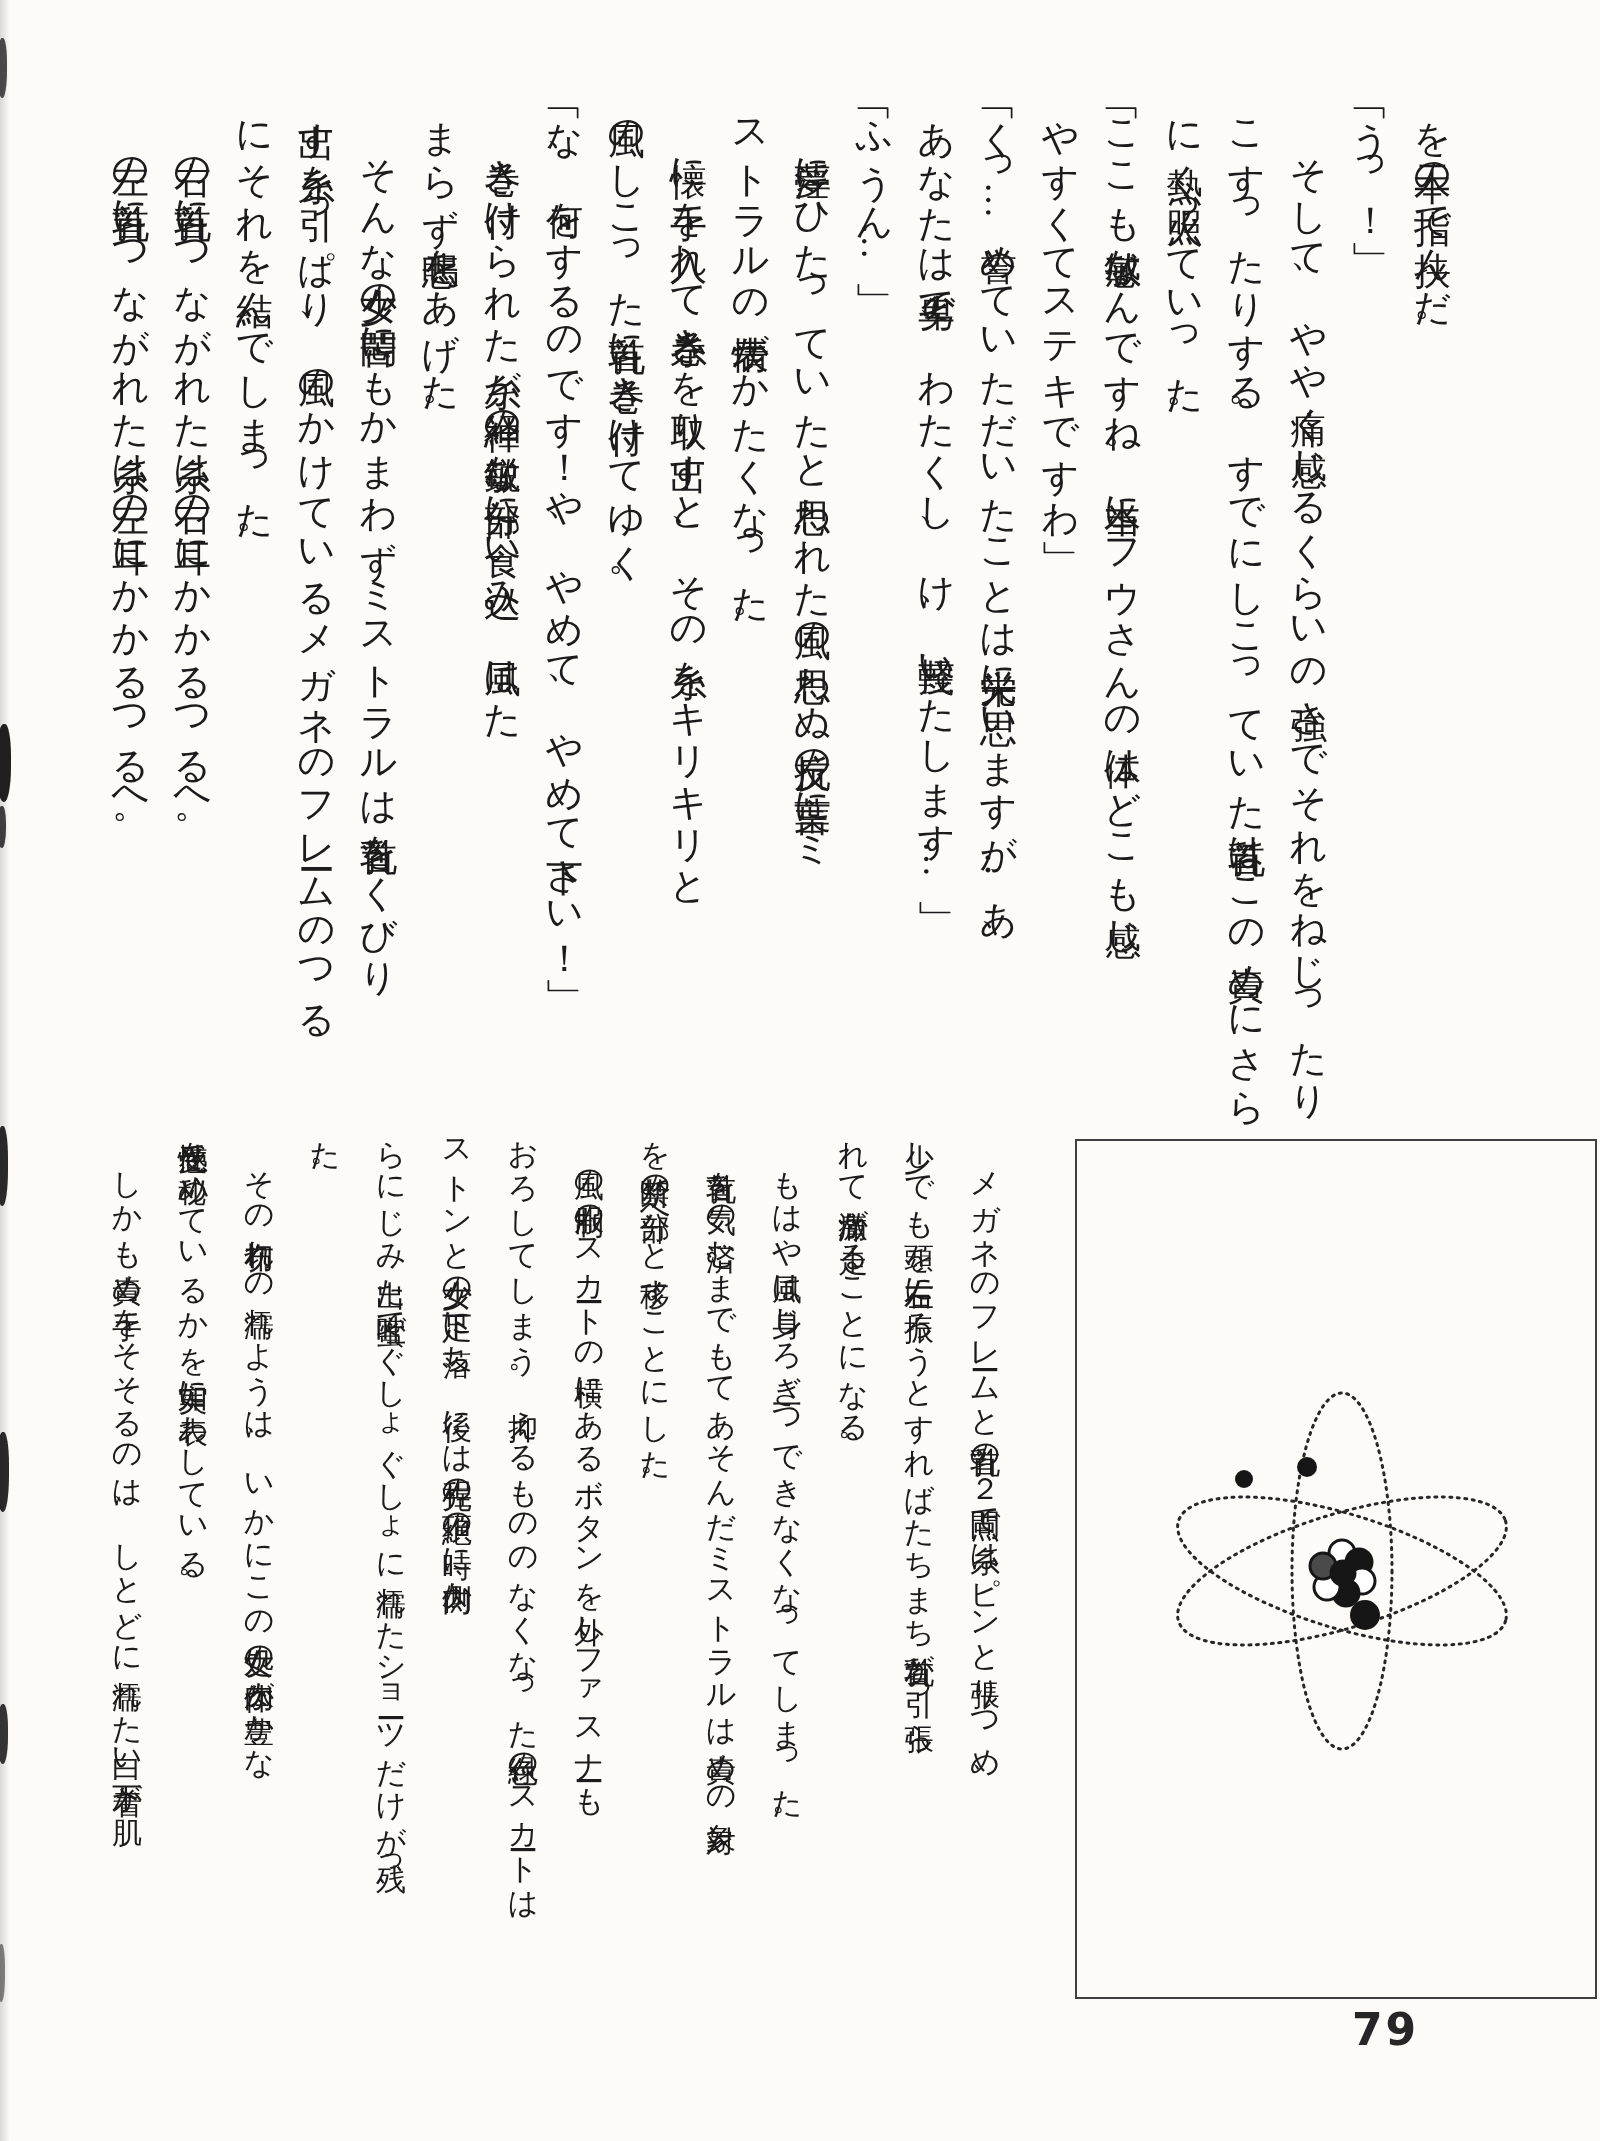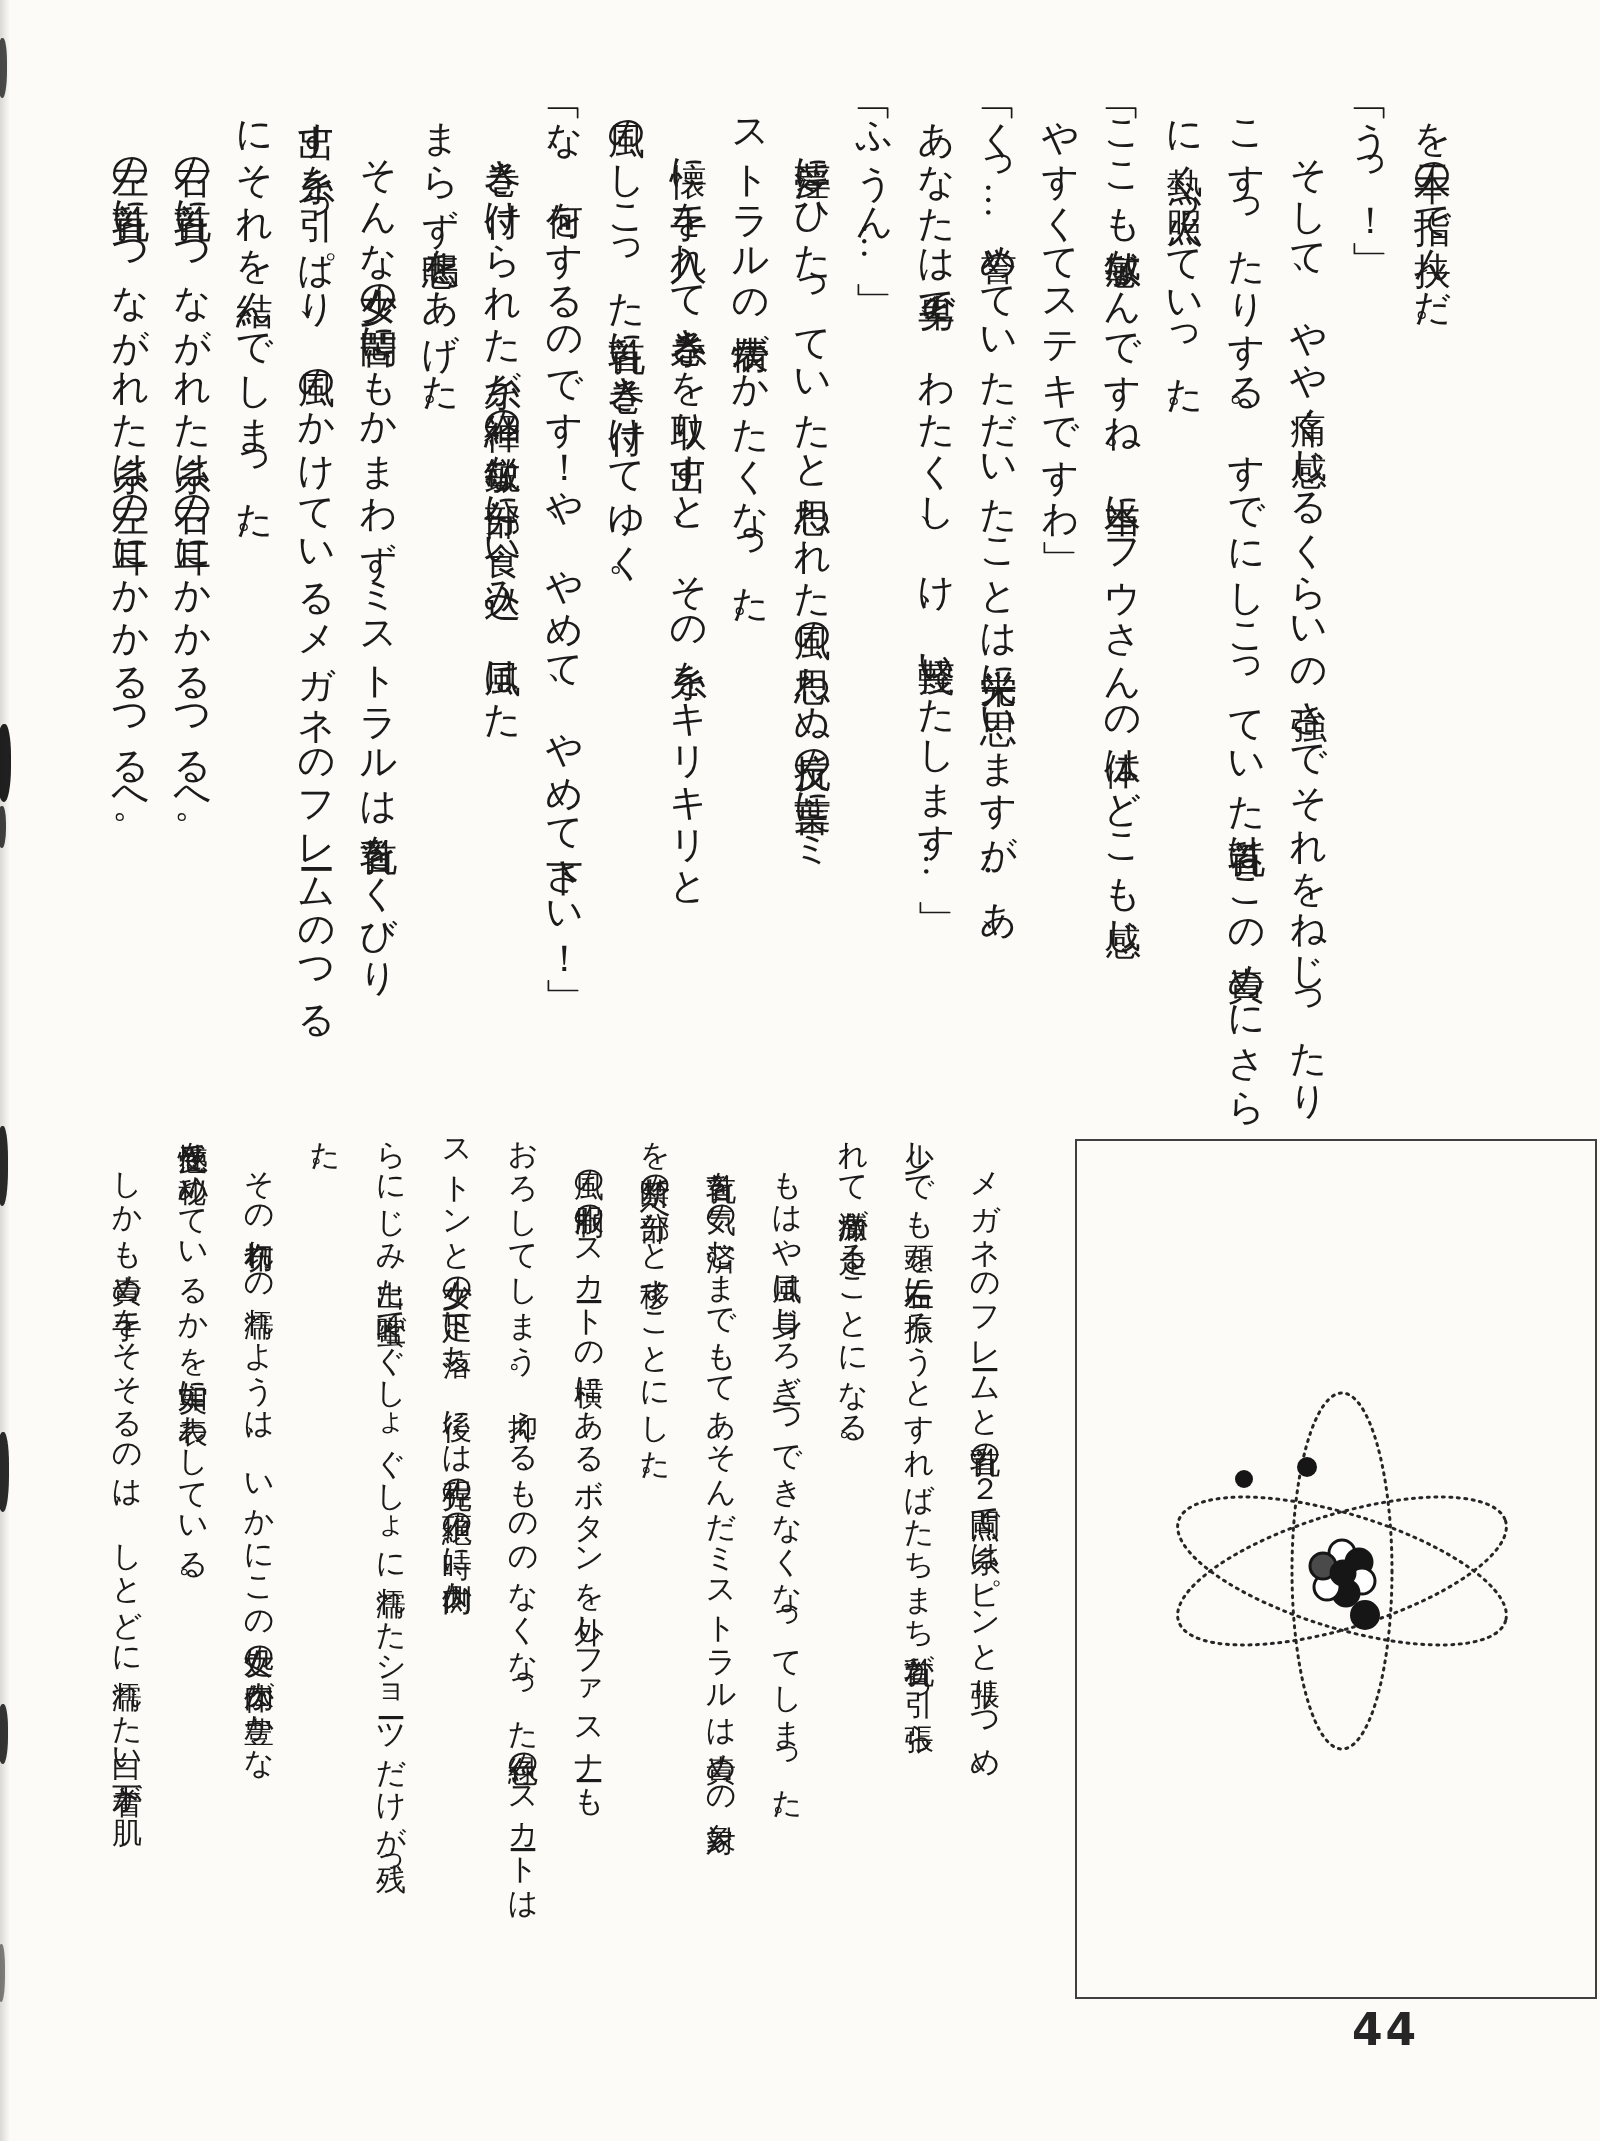--- a/index.html
+++ b/index.html
@@ -134,15 +134,15 @@
       </g>
 
       <g fill="#161616">
         <circle cx="230" cy="326" r="10"></circle>
         <circle cx="167" cy="338" r="9"></circle>
         <circle cx="288" cy="474" r="15"></circle>
       </g>
     </svg>
   </div>
 
-  <div class="page-number">44</div>
+  <div class="page-number">79</div>
 
 </div>
 
 </body></html>

